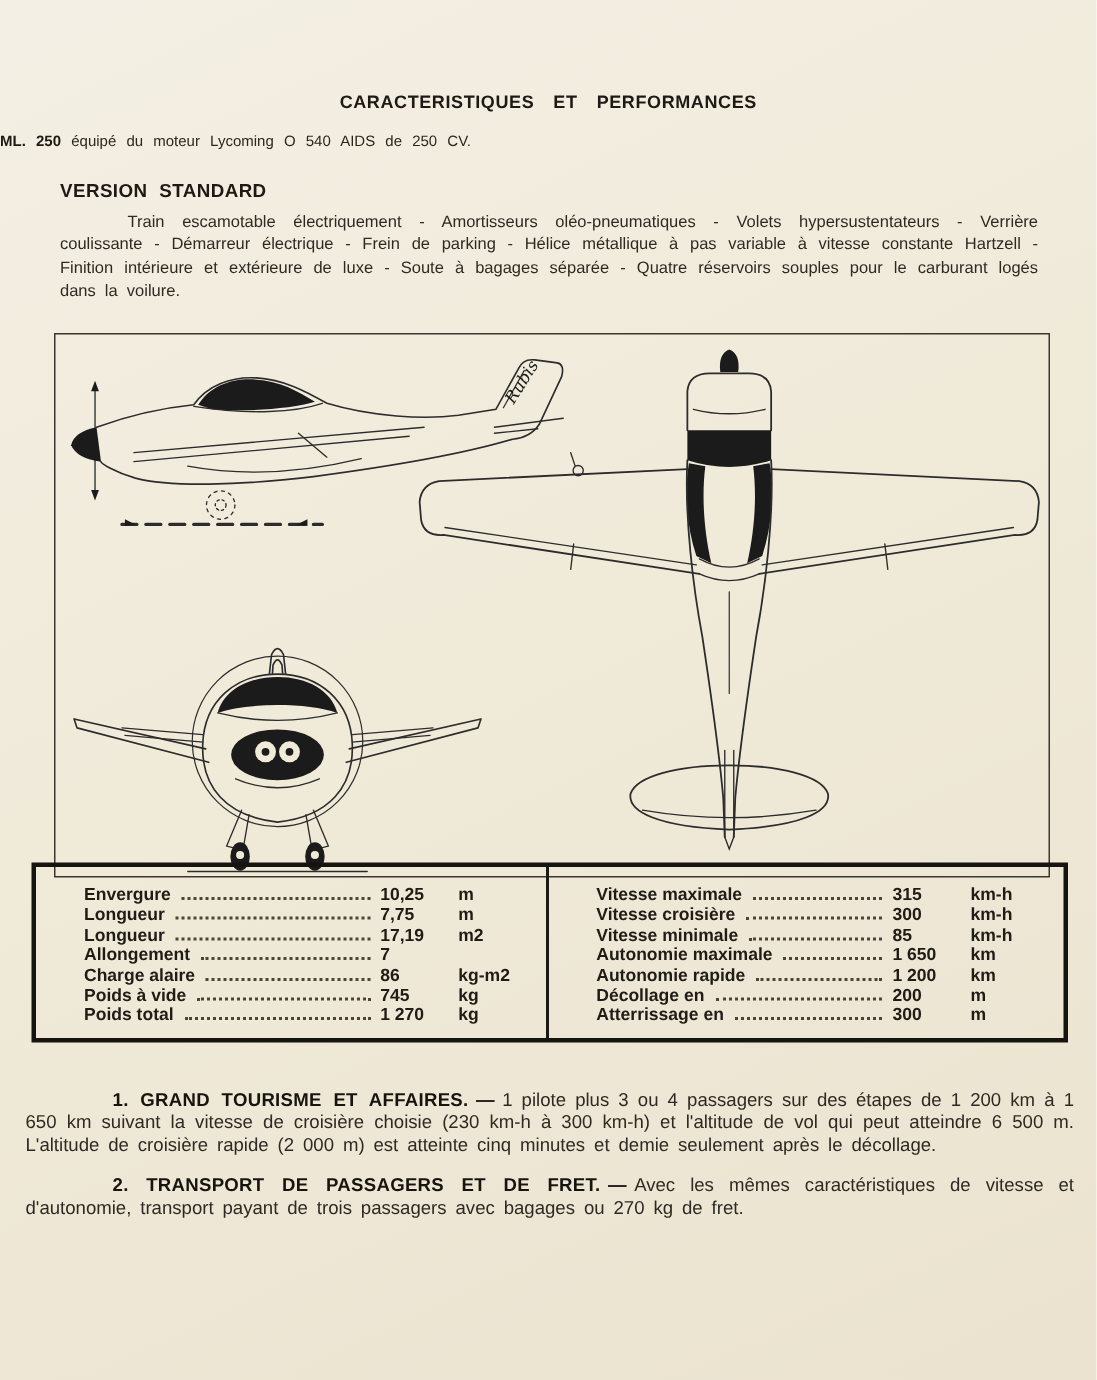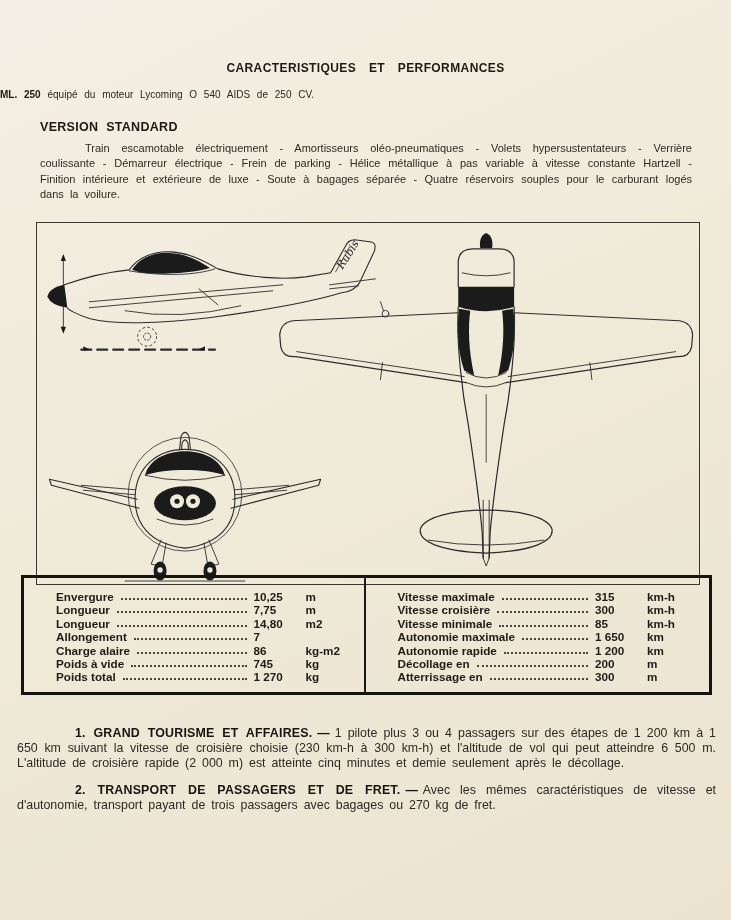--- a/index.html
+++ b/index.html
@@ -193,21 +193,21 @@
         </div>
       <div class="spec-row">
           <span>Longueur</span>
           <span class="leader"></span>
           <span class="spec-num">7,75</span>
           <span class="spec-unit">m</span>
         </div>
       <div class="spec-row">
           <span>Longueur</span>
           <span class="leader"></span>
-          <span class="spec-num">14,80</span>
+          <span class="spec-num">17,19</span>
           <span class="spec-unit">m2</span>
         </div>
       <div class="spec-row">
           <span>Allongement</span>
           <span class="leader"></span>
           <span class="spec-num">7</span>
           <span class="spec-unit"></span>
         </div>
       <div class="spec-row">
           <span>Charge alaire</span>

